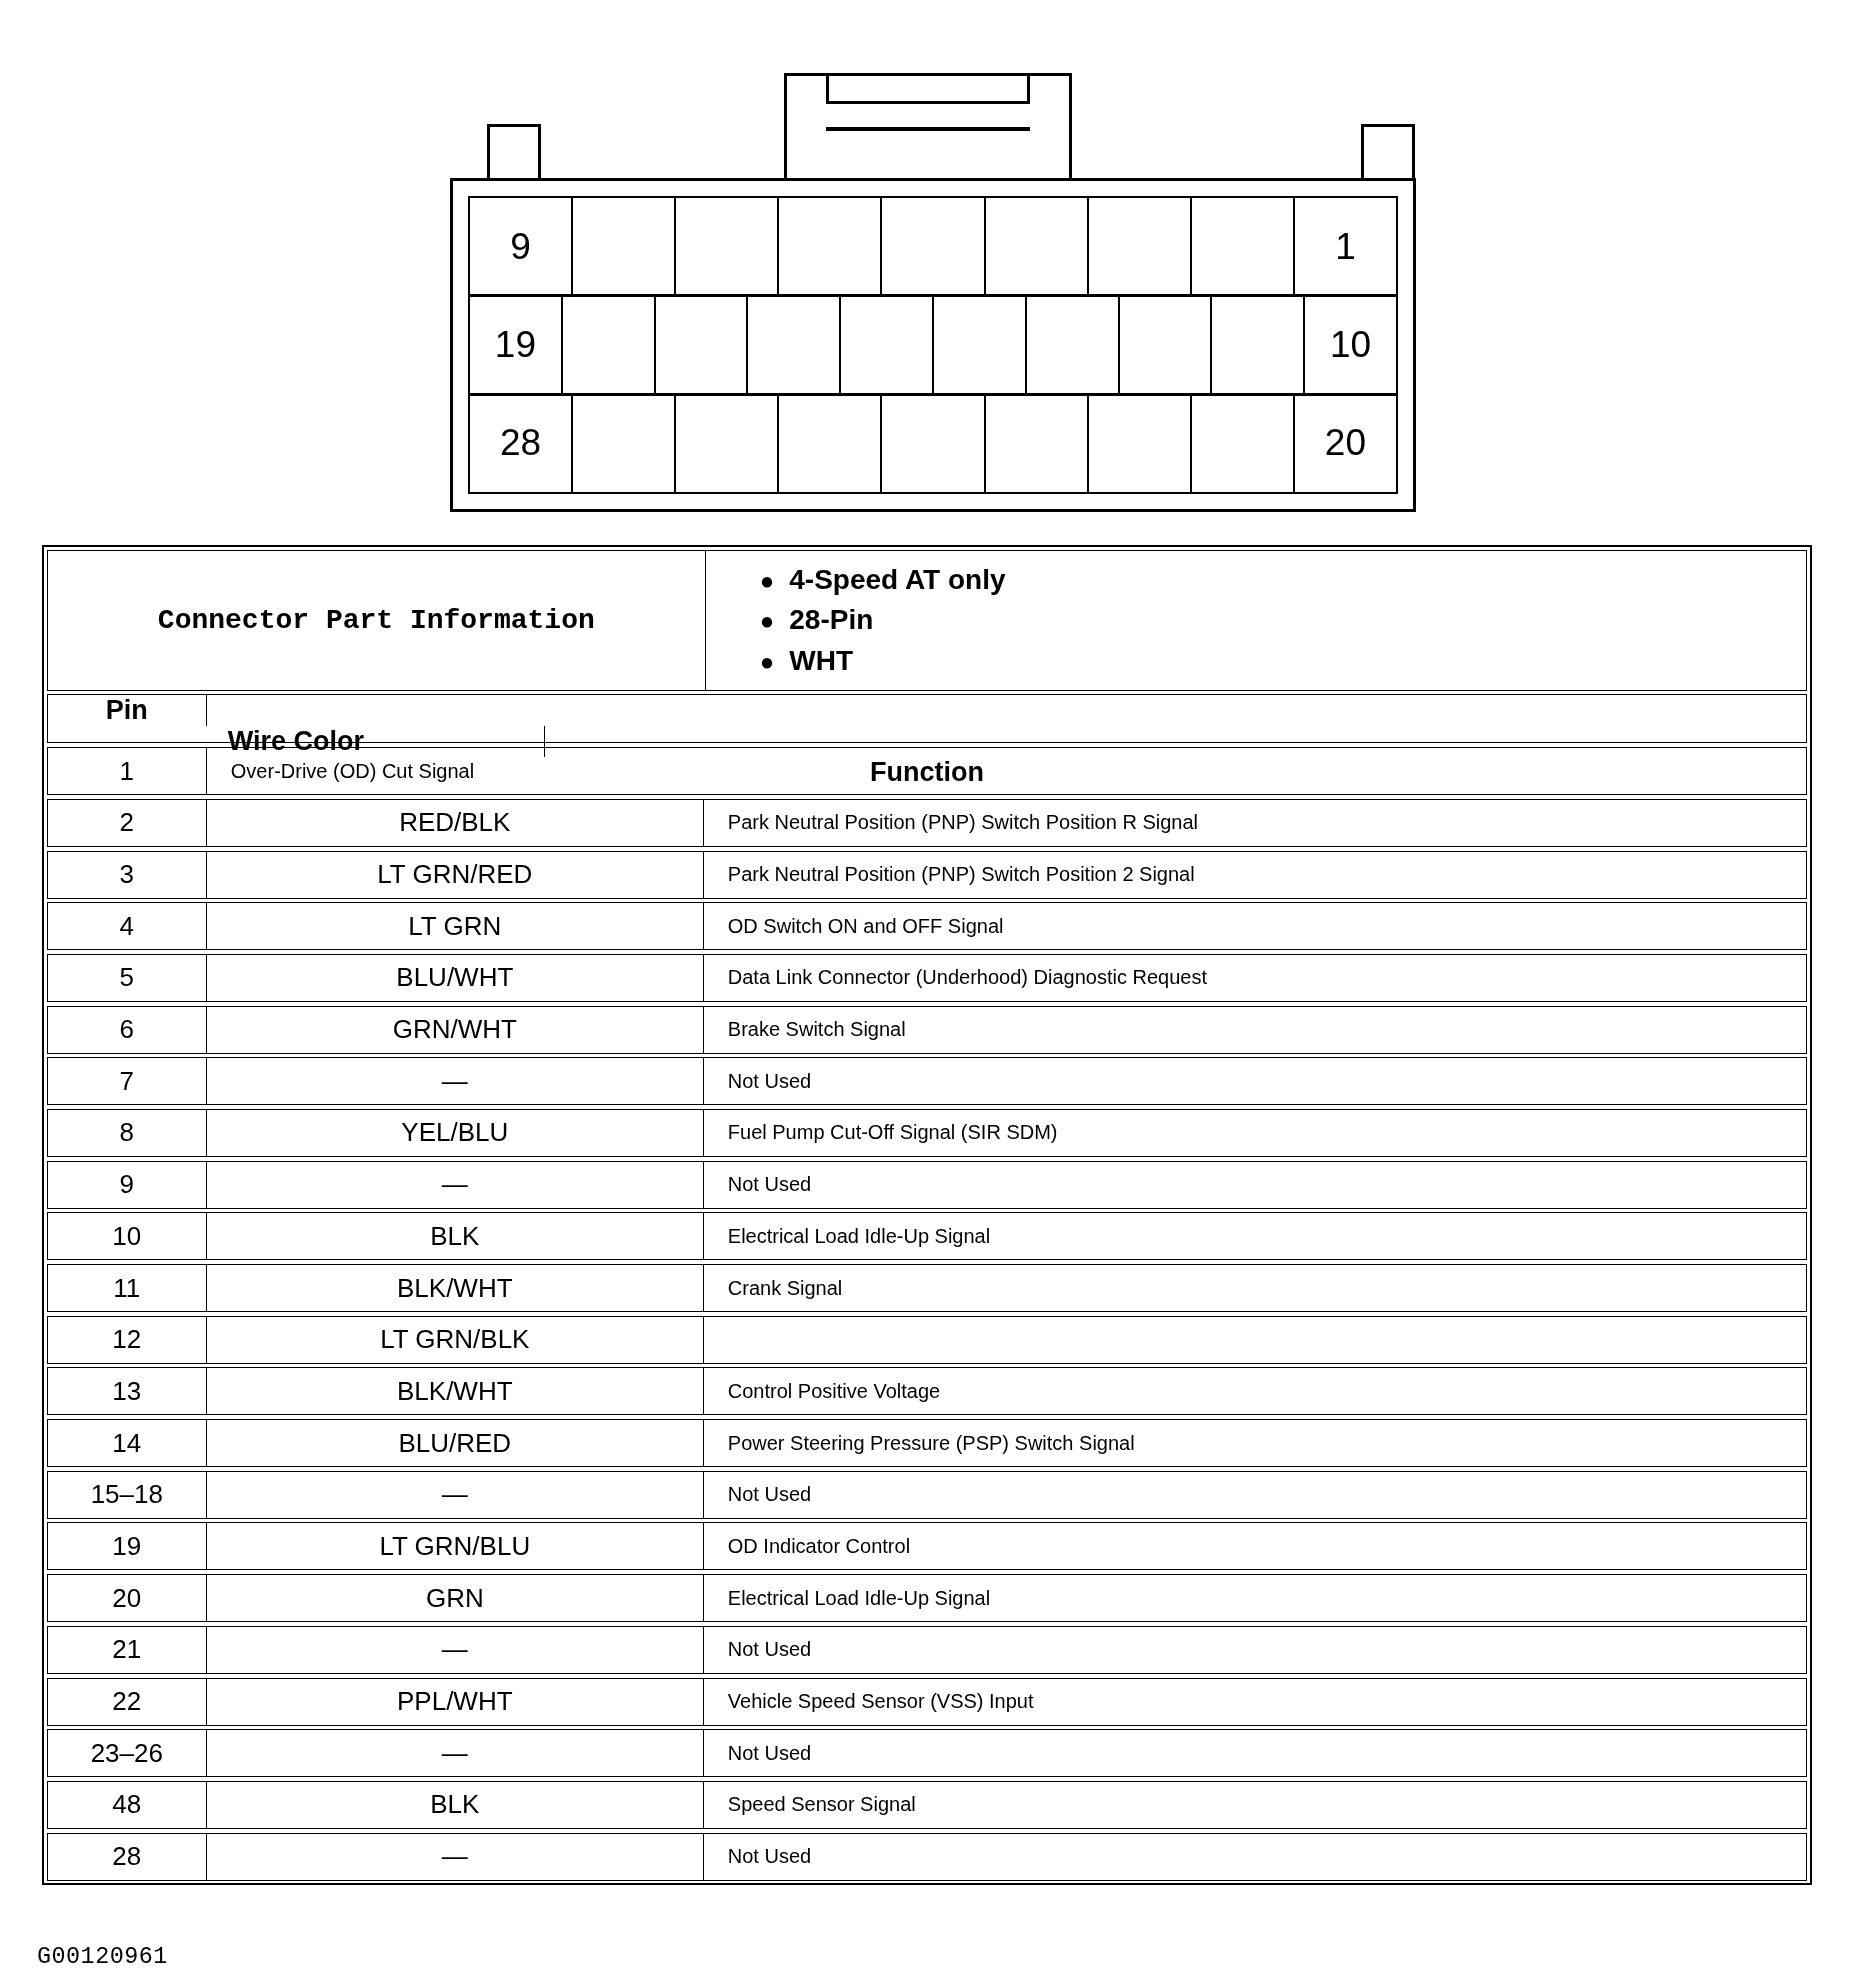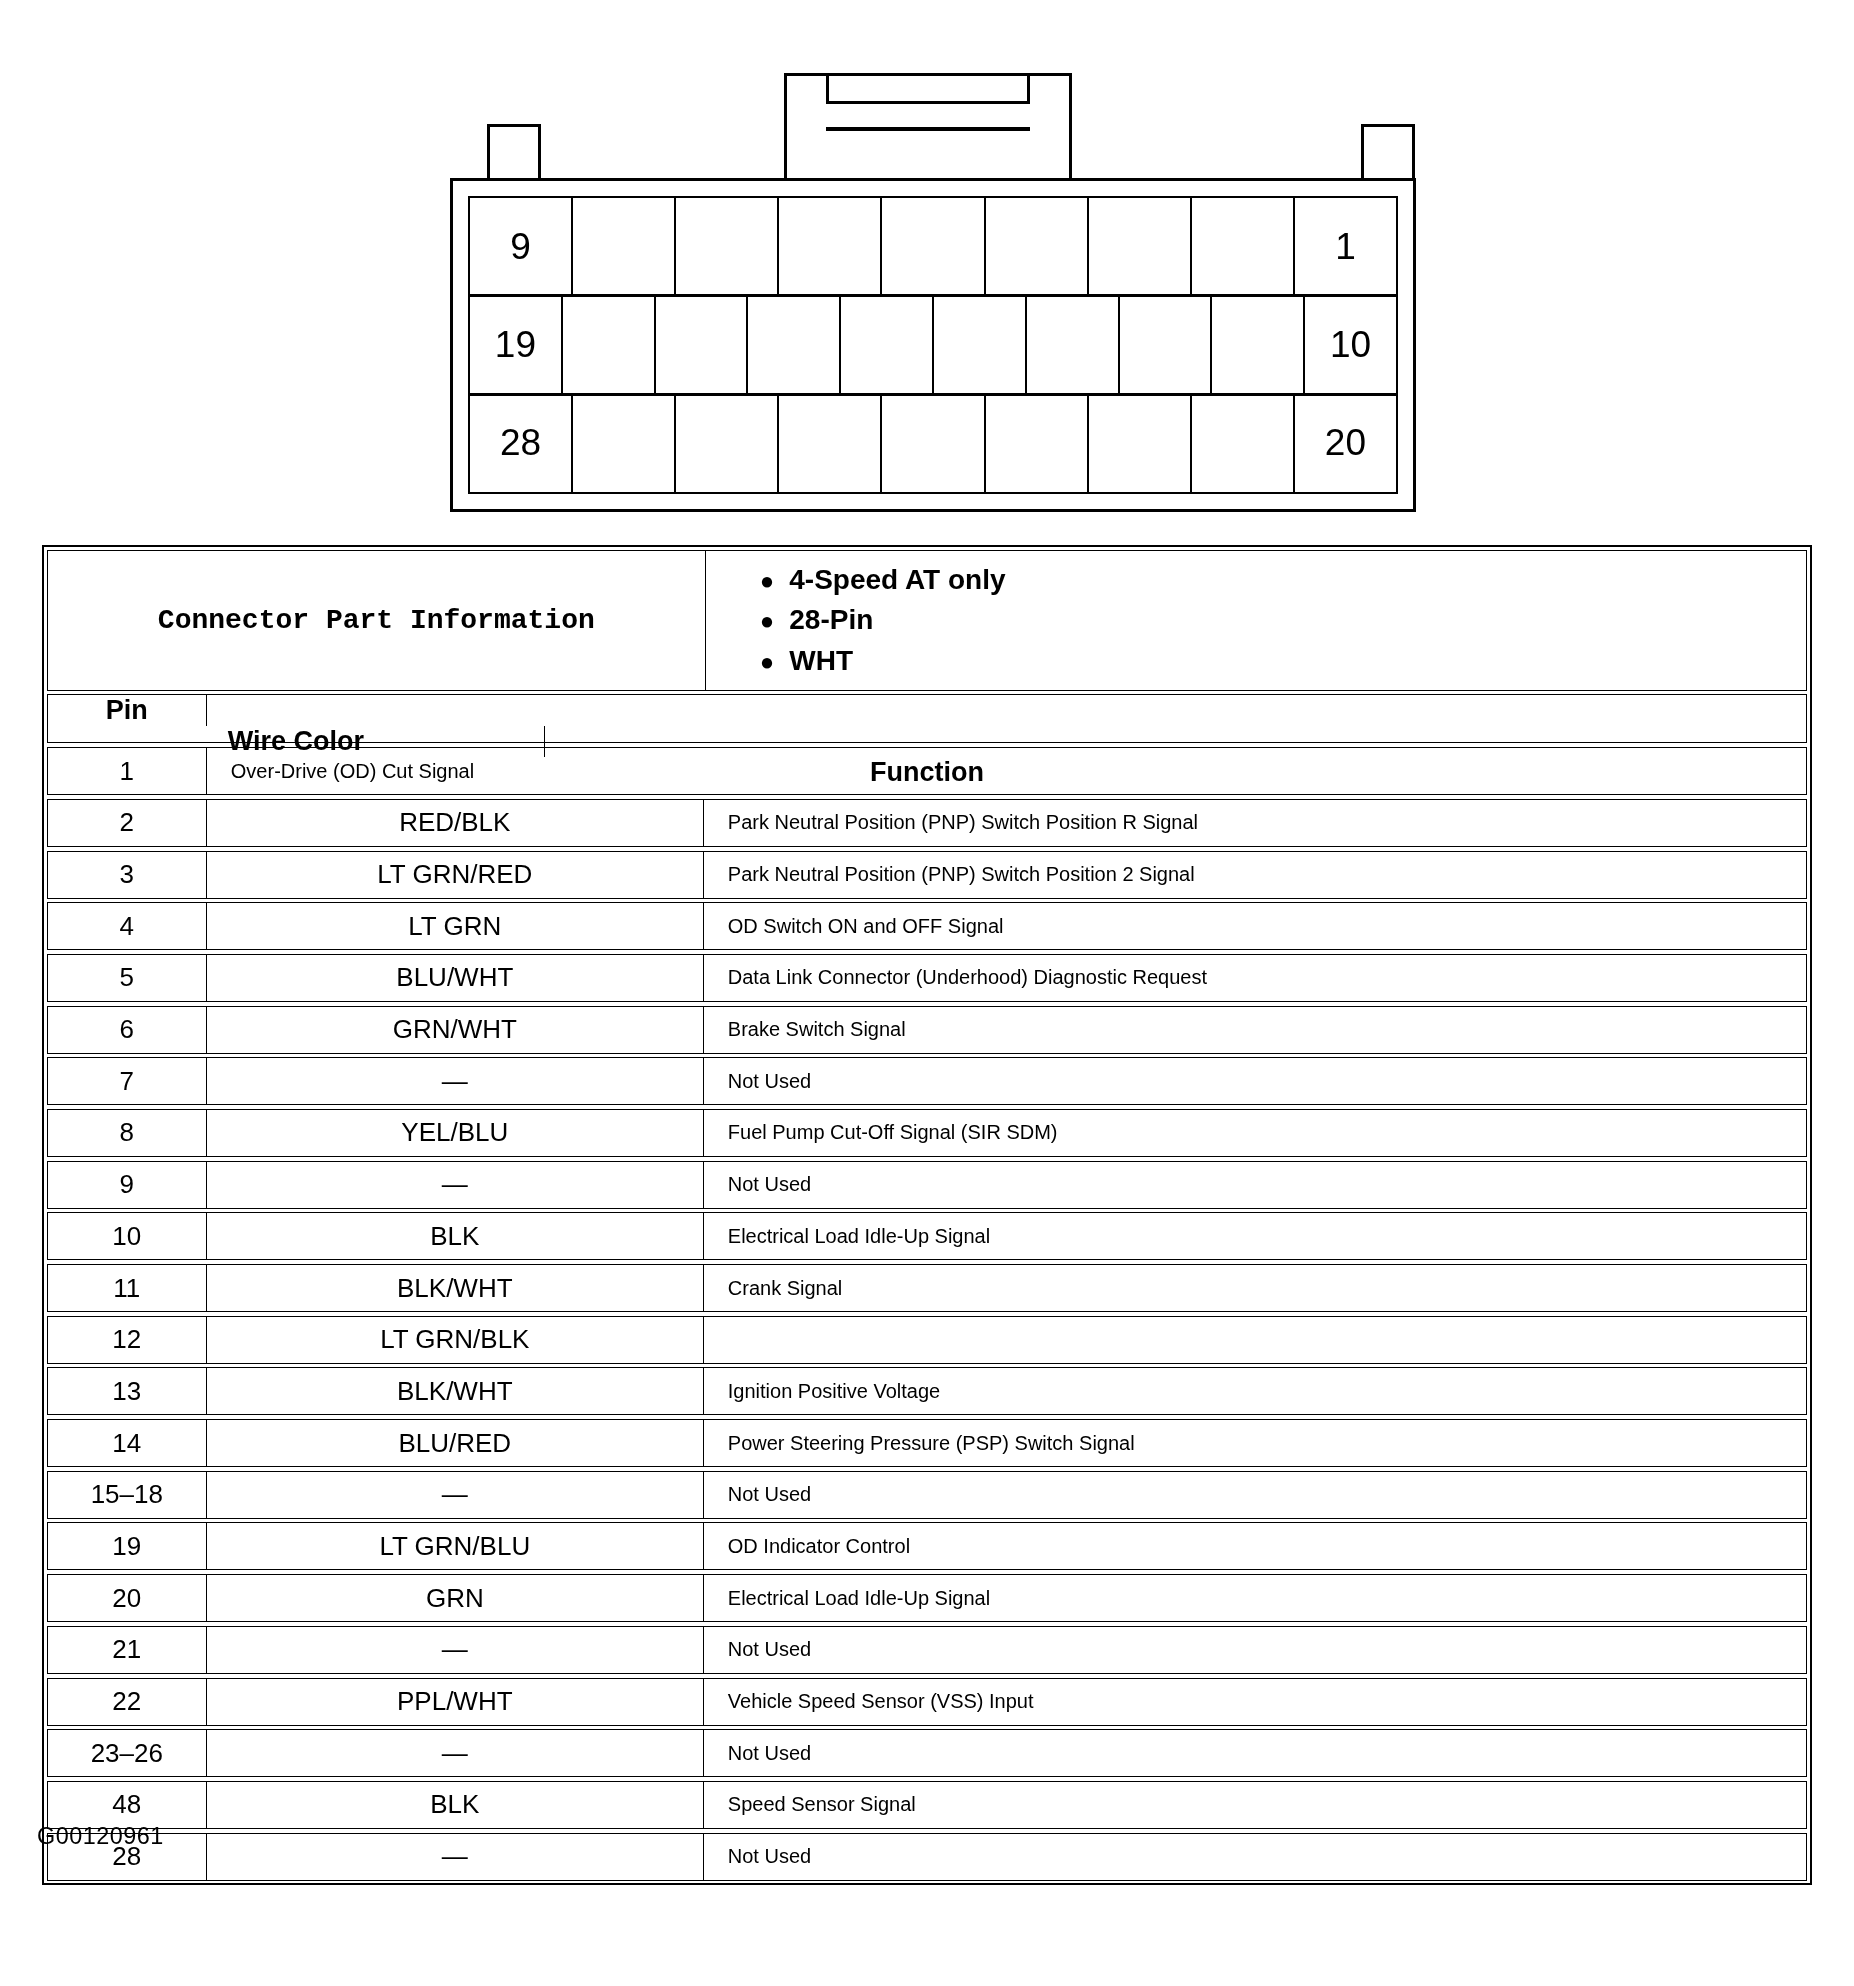--- a/index.html
+++ b/index.html
@@ -41,21 +41,21 @@
   .trow-data { height: 48px; }
   .trow-header { height: 49px; flex-direction: column; }
   .trow-header .cell { font-weight: bold; font-size: 27px; }
   .trow-header .c-fn { justify-content: center; padding-left: 0; }
   .trow-partinfo { height: 141px; }
   .partinfo-left { width: 658px; border-right: 1.9px solid #000; font-weight: bold; font-size: 28px; font-family: Liberation Mono, monospace; }
   .partinfo-right { flex: 1; display: flex; flex-direction: column; justify-content: center; padding-left: 54px; gap: 8.4px; }
   .bullet-item { font-weight: bold; font-size: 28px; display: flex; align-items: baseline; }
   .bullet-dot { margin-right: 15px; font-size: 24px; }
 
-  .figure-id { position: absolute; left: 37px; top: 1823px; font-size: 23.4px; letter-spacing: 0.5px; }
+  .figure-id { position: absolute; left: 37px; top: 1944px; font-size: 23.4px; letter-spacing: 0.5px; font-family: Liberation Mono, monospace; }
 </style>
 </head>
 <body>
 
 <div class="connector">
   <div class="tab tab-center">
     <div class="inner-rect"></div>
     <div class="inner-line"></div>
   </div>
   <div class="tab tab-left"></div>
@@ -168,21 +168,21 @@
       </div><div class="trow trow-data">
         <div class="cell c-pin">11</div>
         <div class="cell c-wire">BLK/WHT</div>
         <div class="cell c-fn">Crank Signal</div>
       </div><div class="trow trow-data">
         <div class="cell c-pin">12</div>
         <div class="cell c-wire">LT GRN/BLK</div>
       </div><div class="trow trow-data">
         <div class="cell c-pin">13</div>
         <div class="cell c-wire">BLK/WHT</div>
-        <div class="cell c-fn">Ignition Positive Voltage</div>
+        <div class="cell c-fn">Control Positive Voltage</div>
       </div><div class="trow trow-data">
         <div class="cell c-pin">14</div>
         <div class="cell c-wire">BLU/RED</div>
         <div class="cell c-fn">Power Steering Pressure (PSP) Switch Signal</div>
       </div><div class="trow trow-data">
         <div class="cell c-pin">15–18</div>
         <div class="cell c-wire">—</div>
         <div class="cell c-fn">Not Used</div>
       </div><div class="trow trow-data">
         <div class="cell c-pin">19</div>

